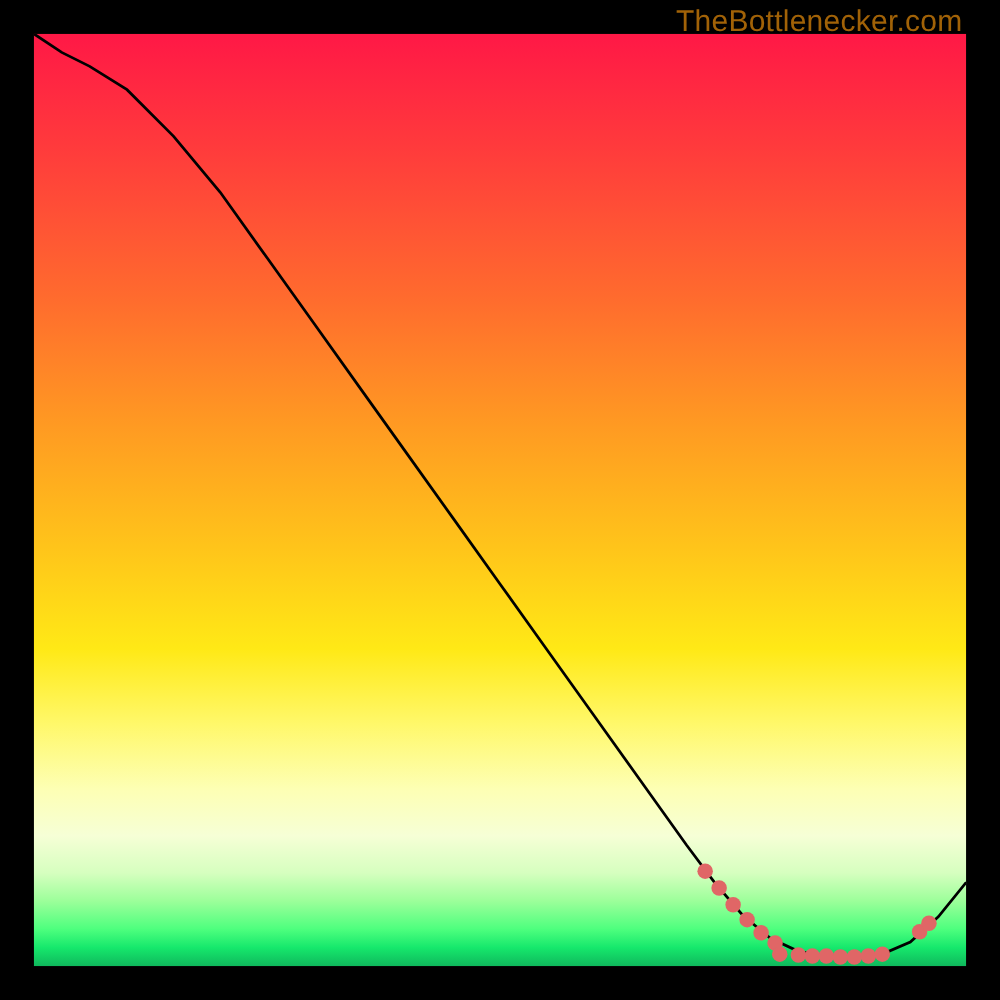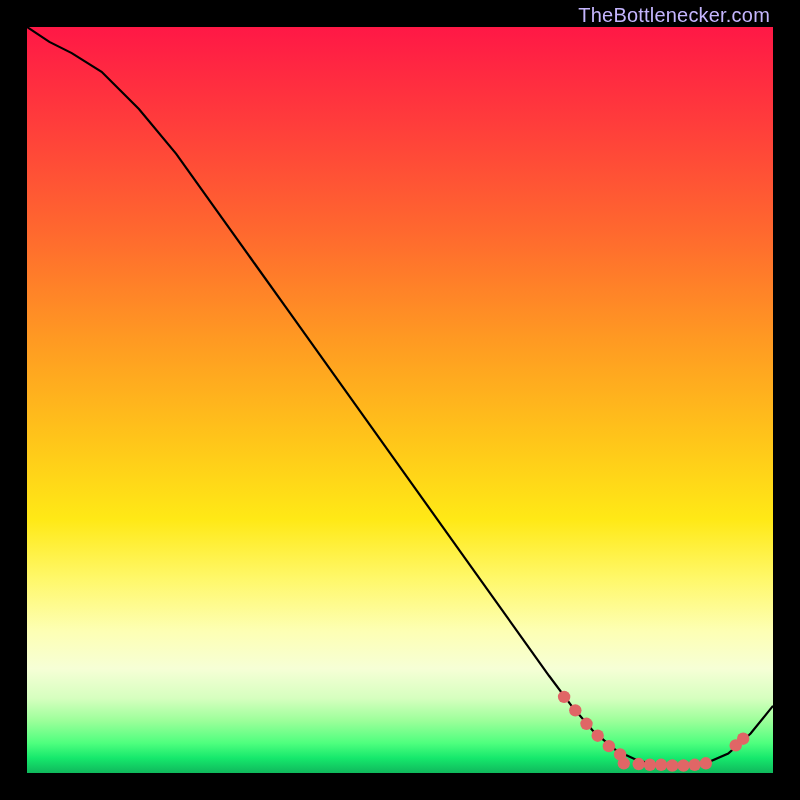--- a/index.html
+++ b/index.html
@@ -54,22 +54,22 @@
     position: absolute;
     left: 0;
     top: 0;
     width: 100%;
     height: 100%;
   }
   .watermark {
     position: absolute;
     top: 4px;
     right: 30px;
-    color: #c4b5fd;
-    font-size: 20px;
+    color: #a16207;
+    font-size: 24px;
     letter-spacing: 0.2px;
     user-select: none;
   }
 </style>
 </head>
 <body>
 
 <div class="stage">
   <div class="watermark">TheBottlenecker.com</div>
 

